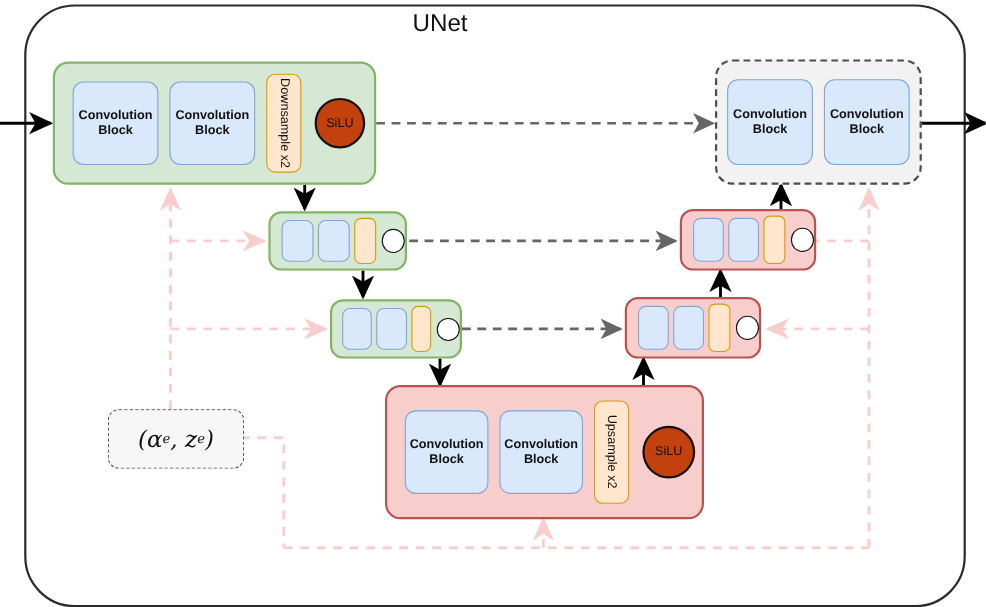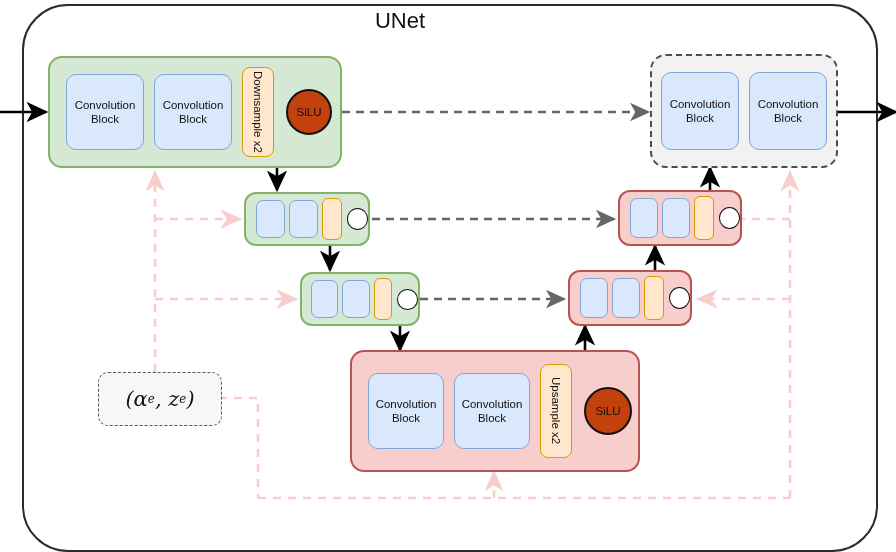--- a/index.html
+++ b/index.html
@@ -14,21 +14,21 @@
          font-size:22px;color:#111;}
 
   .bigblock{position:absolute;border-radius:14px;display:flex;
             align-items:center;box-sizing:border-box;}
   .enc{background:#d5e8d4;border:2px solid #82b366;}
   .dec{background:#f8cecc;border:2px solid #b85450;}
   .out{background:#f2f2f2;border:2px dashed #4d4d4d;border-radius:16px;}
 
   .convblk{background:#dae8fc;border:1.6px solid #7ea6d9;border-radius:10px;
            display:flex;align-items:center;justify-content:center;
-           text-align:center;font-size:11.5px;line-height:1.25;color:#111;}
+           text-align:center;font-size:11.5px;line-height:1.25;color:#111;font-weight:bold;}
   .samp{background:#ffe6cc;border:1.8px solid #d79b00;border-radius:8px;
         display:flex;align-items:center;justify-content:center;}
   .samp span{writing-mode:vertical-rl;text-orientation:mixed;
              font-size:11.5px;color:#111;white-space:nowrap;}
   .silu{background:#c2410c;border:2px solid #111;border-radius:50%;
         display:flex;align-items:center;justify-content:center;
         font-size:11.5px;color:#111;}
 
   .miniblock{position:absolute;border-radius:12px;display:flex;
              align-items:center;box-sizing:border-box;}

